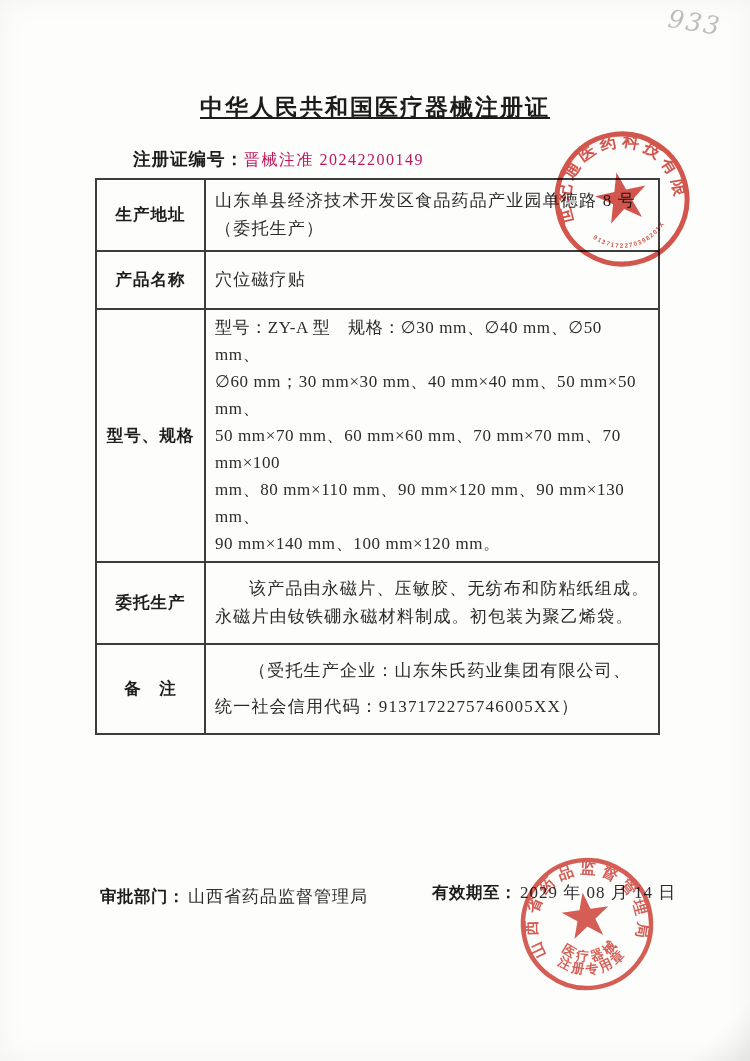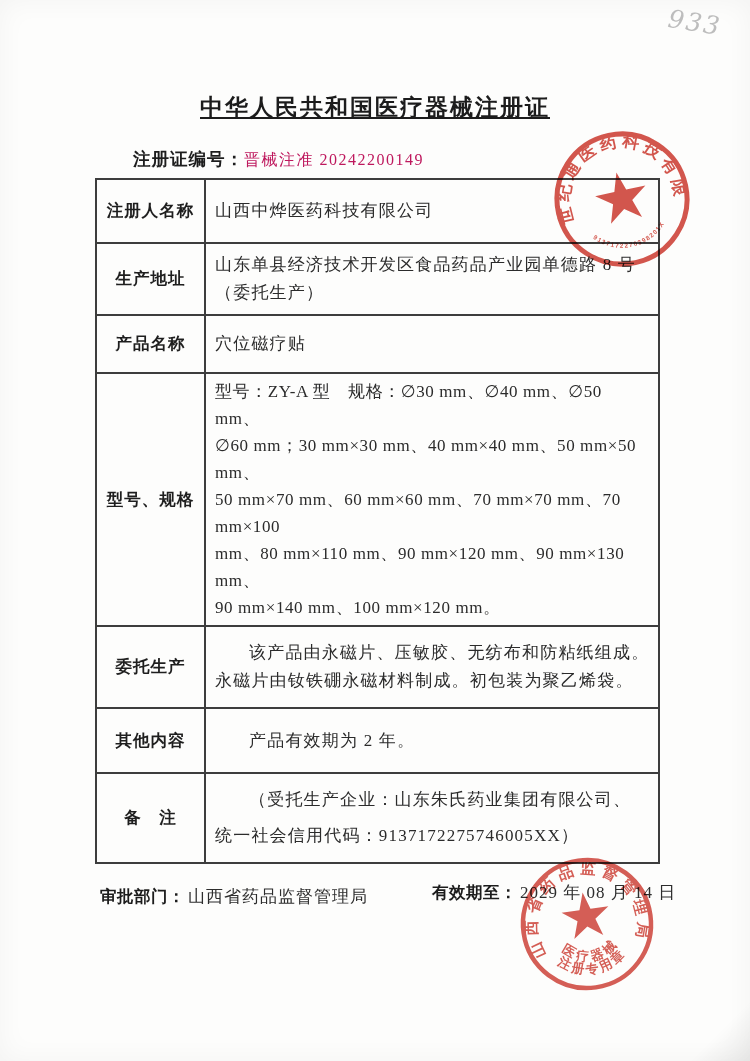--- a/index.html
+++ b/index.html
@@ -73,24 +73,20 @@
   <div class="handnote">933</div>
 
   <h1 class="title">中华人民共和国医疗器械注册证</h1>
 
   <div class="certline">
     <span class="lbl">注册证编号：</span><span class="val">晋械注准 20242200149</span>
   </div>
 
   <table class="cert">
     <tbody>
-        <tr class="r1">
-      <td class="lab">注册人名称</td>
-      <td class="val">山西中烨医药科技有限公司</td>
-    </tr>
     <tr class="r3">
       <td class="lab">生产地址</td>
       <td class="val">山东单县经济技术开发区食品药品产业园单德路 8 号
 （委托生产）</td>
     </tr>
     <tr class="r4">
       <td class="lab">产品名称</td>
       <td class="val">穴位磁疗贴</td>
     </tr>
     <tr class="r5">
@@ -98,24 +94,20 @@
       <td class="val">型号：ZY-A 型　规格：∅30 mm、∅40 mm、∅50 mm、
 ∅60 mm；30 mm×30 mm、40 mm×40 mm、50 mm×50 mm、
 50 mm×70 mm、60 mm×60 mm、70 mm×70 mm、70 mm×100
 mm、80 mm×110 mm、90 mm×120 mm、90 mm×130 mm、
 90 mm×140 mm、100 mm×120 mm。</td>
     </tr>
     <tr class="r6 ind2">
       <td class="lab">委托生产</td>
       <td class="val">该产品由永磁片、压敏胶、无纺布和防粘纸组成。
 永磁片由钕铁硼永磁材料制成。初包装为聚乙烯袋。</td>
-    </tr>
-    <tr class="r9 ind2">
-      <td class="lab">其他内容</td>
-      <td class="val">产品有效期为 2 年。</td>
     </tr>
     <tr class="r10 ind2">
       <td class="lab">备　注</td>
       <td class="val">（受托生产企业：山东朱氏药业集团有限公司、
 统一社会信用代码：9137172275746005XX）</td>
     </tr>
   </tbody>
     </table>
 
   <div class="footer-dept">

